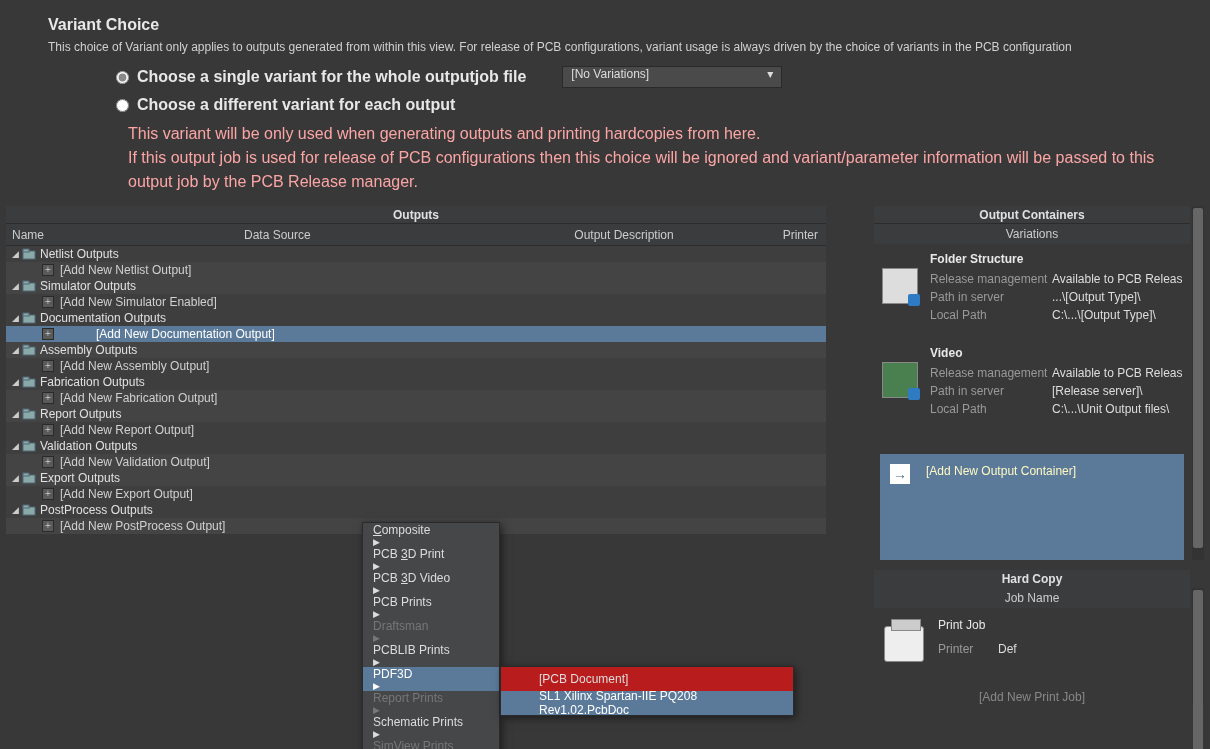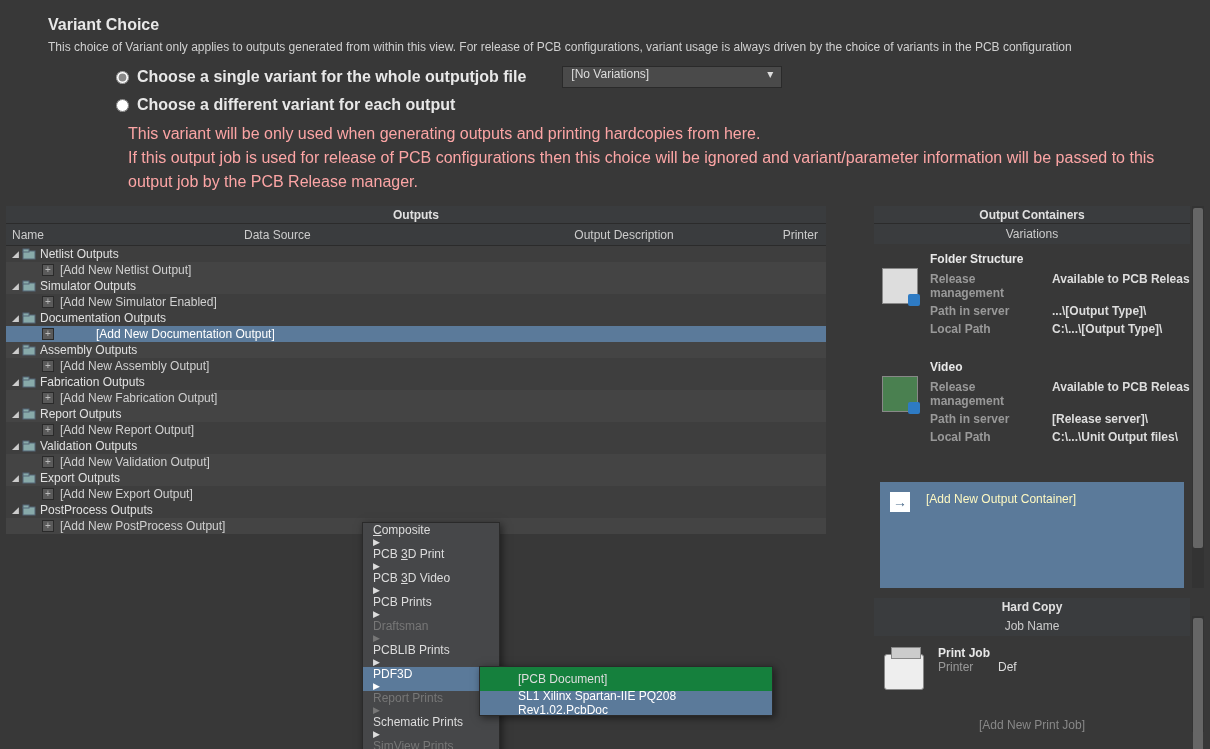--- a/index.html
+++ b/index.html
@@ -37,46 +37,46 @@
 .selected-row { background: #5b7a9a !important; }
 .selected-row .alabel { color: #fff; padding-left: 36px; }
 
 .ctx-menu { position: absolute; left: 356px; top: 316px; background: #464749; border: 1px solid #2a2a2a; box-shadow: 2px 2px 8px rgba(0,0,0,0.5); width: 138px; }
 .ctx-item { height: 24px; display: flex; justify-content: space-between; padding: 0 10px; color: #ddd; font-size: 12px; flex-direction: column; }
 .ctx-item.disabled { color: #777; }
 .ctx-item.highlight { background: #5b7a9a; color: #fff; }
 .ctx-item .sub-arrow { font-size: 9px; color: inherit; }
 .ctx-item .ul { text-decoration: underline; }
 
-.sub-menu { position: absolute; left: 473px; top: 460px; background: #15803d; border: 1px solid #2a2a2a; box-shadow: 2px 2px 8px rgba(0,0,0,0.5); width: 294px; padding-left: 28px; }
+.sub-menu { position: absolute; left: 494px; top: 460px; background: #b91c1c; border: 1px solid #2a2a2a; box-shadow: 2px 2px 8px rgba(0,0,0,0.5); width: 294px; padding-left: 28px; }
 .sub-item { height: 24px; display: flex; align-items: center; padding: 0 10px; color: #ddd; font-size: 12px; }
 .sub-item.highlight { background: #5b7a9a; color: #fff; margin-left:-28px; padding-left:38px; }
 
 .container-col-head { background: #3a3c3e; height: 20px; text-align: center; line-height: 20px; color: #ccc; font-size: 12px; }
 .container-body { padding: 8px 0; overflow: hidden; }
 .container-block { display: flex; margin-bottom: 20px; padding-left: 8px; }
 .cb-icon { width: 36px; height: 36px; background: #ddd; border: 1px solid #888; margin-right: 12px; margin-top: 16px; flex-shrink:0; position:relative; }
 .cb-icon.video { background: #4a8050; }
 .cb-icon .badge { position:absolute; right:-3px; bottom:-3px; width:12px; height:12px; background:#2e7bc4; border-radius:2px; }
 .cb-content { flex: 1; }
 .cb-title { font-weight: 600; color: #e8e8e8; margin-bottom: 6px; }
-.cb-row { display: flex; margin-bottom: 4px; font-size: 12px; font-weight: bold; }
+.cb-row { display: flex; margin-bottom: 4px; font-size: 12px; }
 .cb-label { width: 122px; color: #999; }
 .cb-value { color: #ddd; white-space: nowrap; }
 .add-container { background: #5b7a9a; padding: 10px; margin: 6px; display:flex; align-items:flex-start; height:106px;}
 .add-container .plus-ic { width:20px; height:20px; background:#fff; color:#4a6a8a; display:inline-flex; align-items:center; justify-content:center; font-weight:bold; margin-right:16px; font-size:14px; }
 .add-container span:last-child { color:#fef9c3; }
 
 .hardcopy-header { background:#3a3c3e; height:18px; text-align:center; line-height:18px; font-weight:600; color:#e0e0e0; margin-top:10px; }
 .hardcopy-col { background:#3a3c3e; height:20px; text-align:center; line-height:20px; color:#ccc; }
 .printjob { display:flex; padding:10px; align-items:flex-start; }
 .printer-icon { width:40px; height:36px; background:#eee; border:1px solid #888; border-radius:3px; margin-right:14px; margin-top:8px; position:relative; }
 .printer-icon::before { content:""; position:absolute; top:-8px; left:6px; width:28px; height:10px; background:#ccc; border:1px solid #888; }
 .pj-content { flex:1; }
-.pj-title { font-weight:700; color:#e8e8e8; }
+.pj-title { font-weight:400; color:#e8e8e8; margin-bottom:10px; }
 .pj-row { display:flex; }
 .pj-label { width:60px; color:#999; }
 .pj-value { color:#ddd; }
 
 .scrollbar { position:absolute; right:0; top:0; bottom:0; width:12px; background:#333; }
 .scrollbar .thumb { position:absolute; left:1px; right:1px; top:2px; height:340px; background:#666; border-radius:2px; }
 .scrollbar .thumb2 { position:absolute; left:1px; right:1px; top:2px; height:200px; background:#666; border-radius:2px; }
 
 .gicon svg { display:block; }
 </style>

